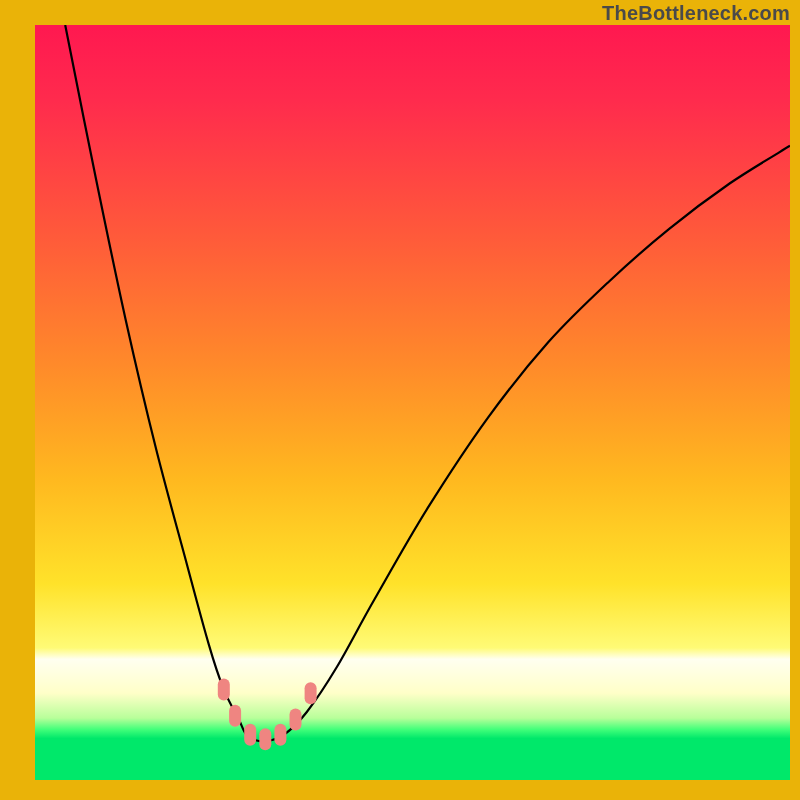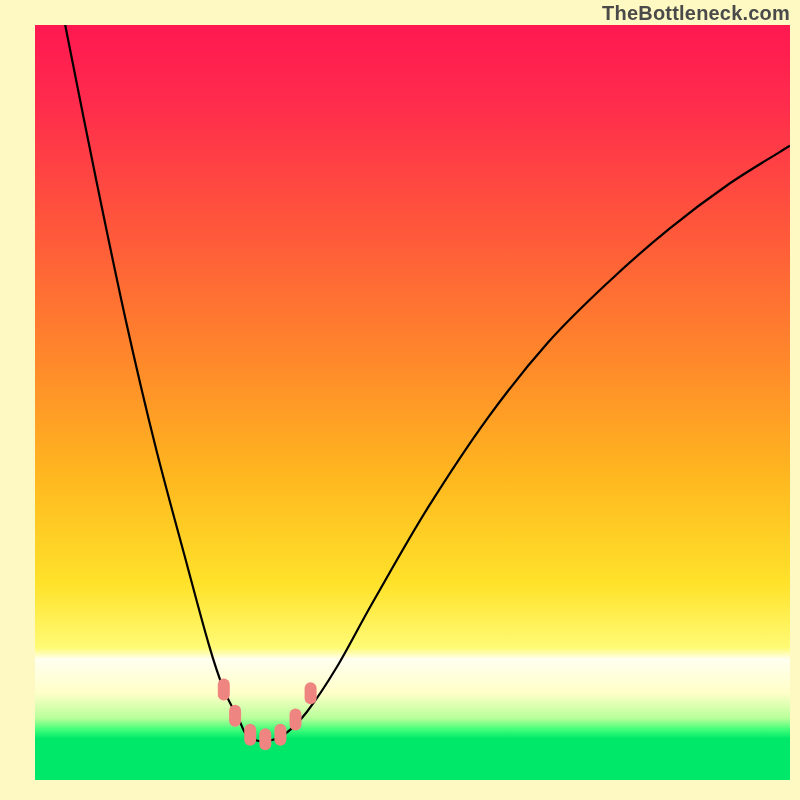--- a/index.html
+++ b/index.html
@@ -9,21 +9,21 @@
     height: 800px;
     background: #000;
     overflow: hidden;
   }
   .frame {
     position: absolute;
     left: 0;
     top: 0;
     width: 800px;
     height: 800px;
-    background: #fef9c3;
+    background: #eab308;
   }
   .plot-area {
     position: absolute;
     left: 35px;
     top: 25px;
     width: 755px;
     height: 755px;
     overflow: hidden;
   }
   .gradient {

